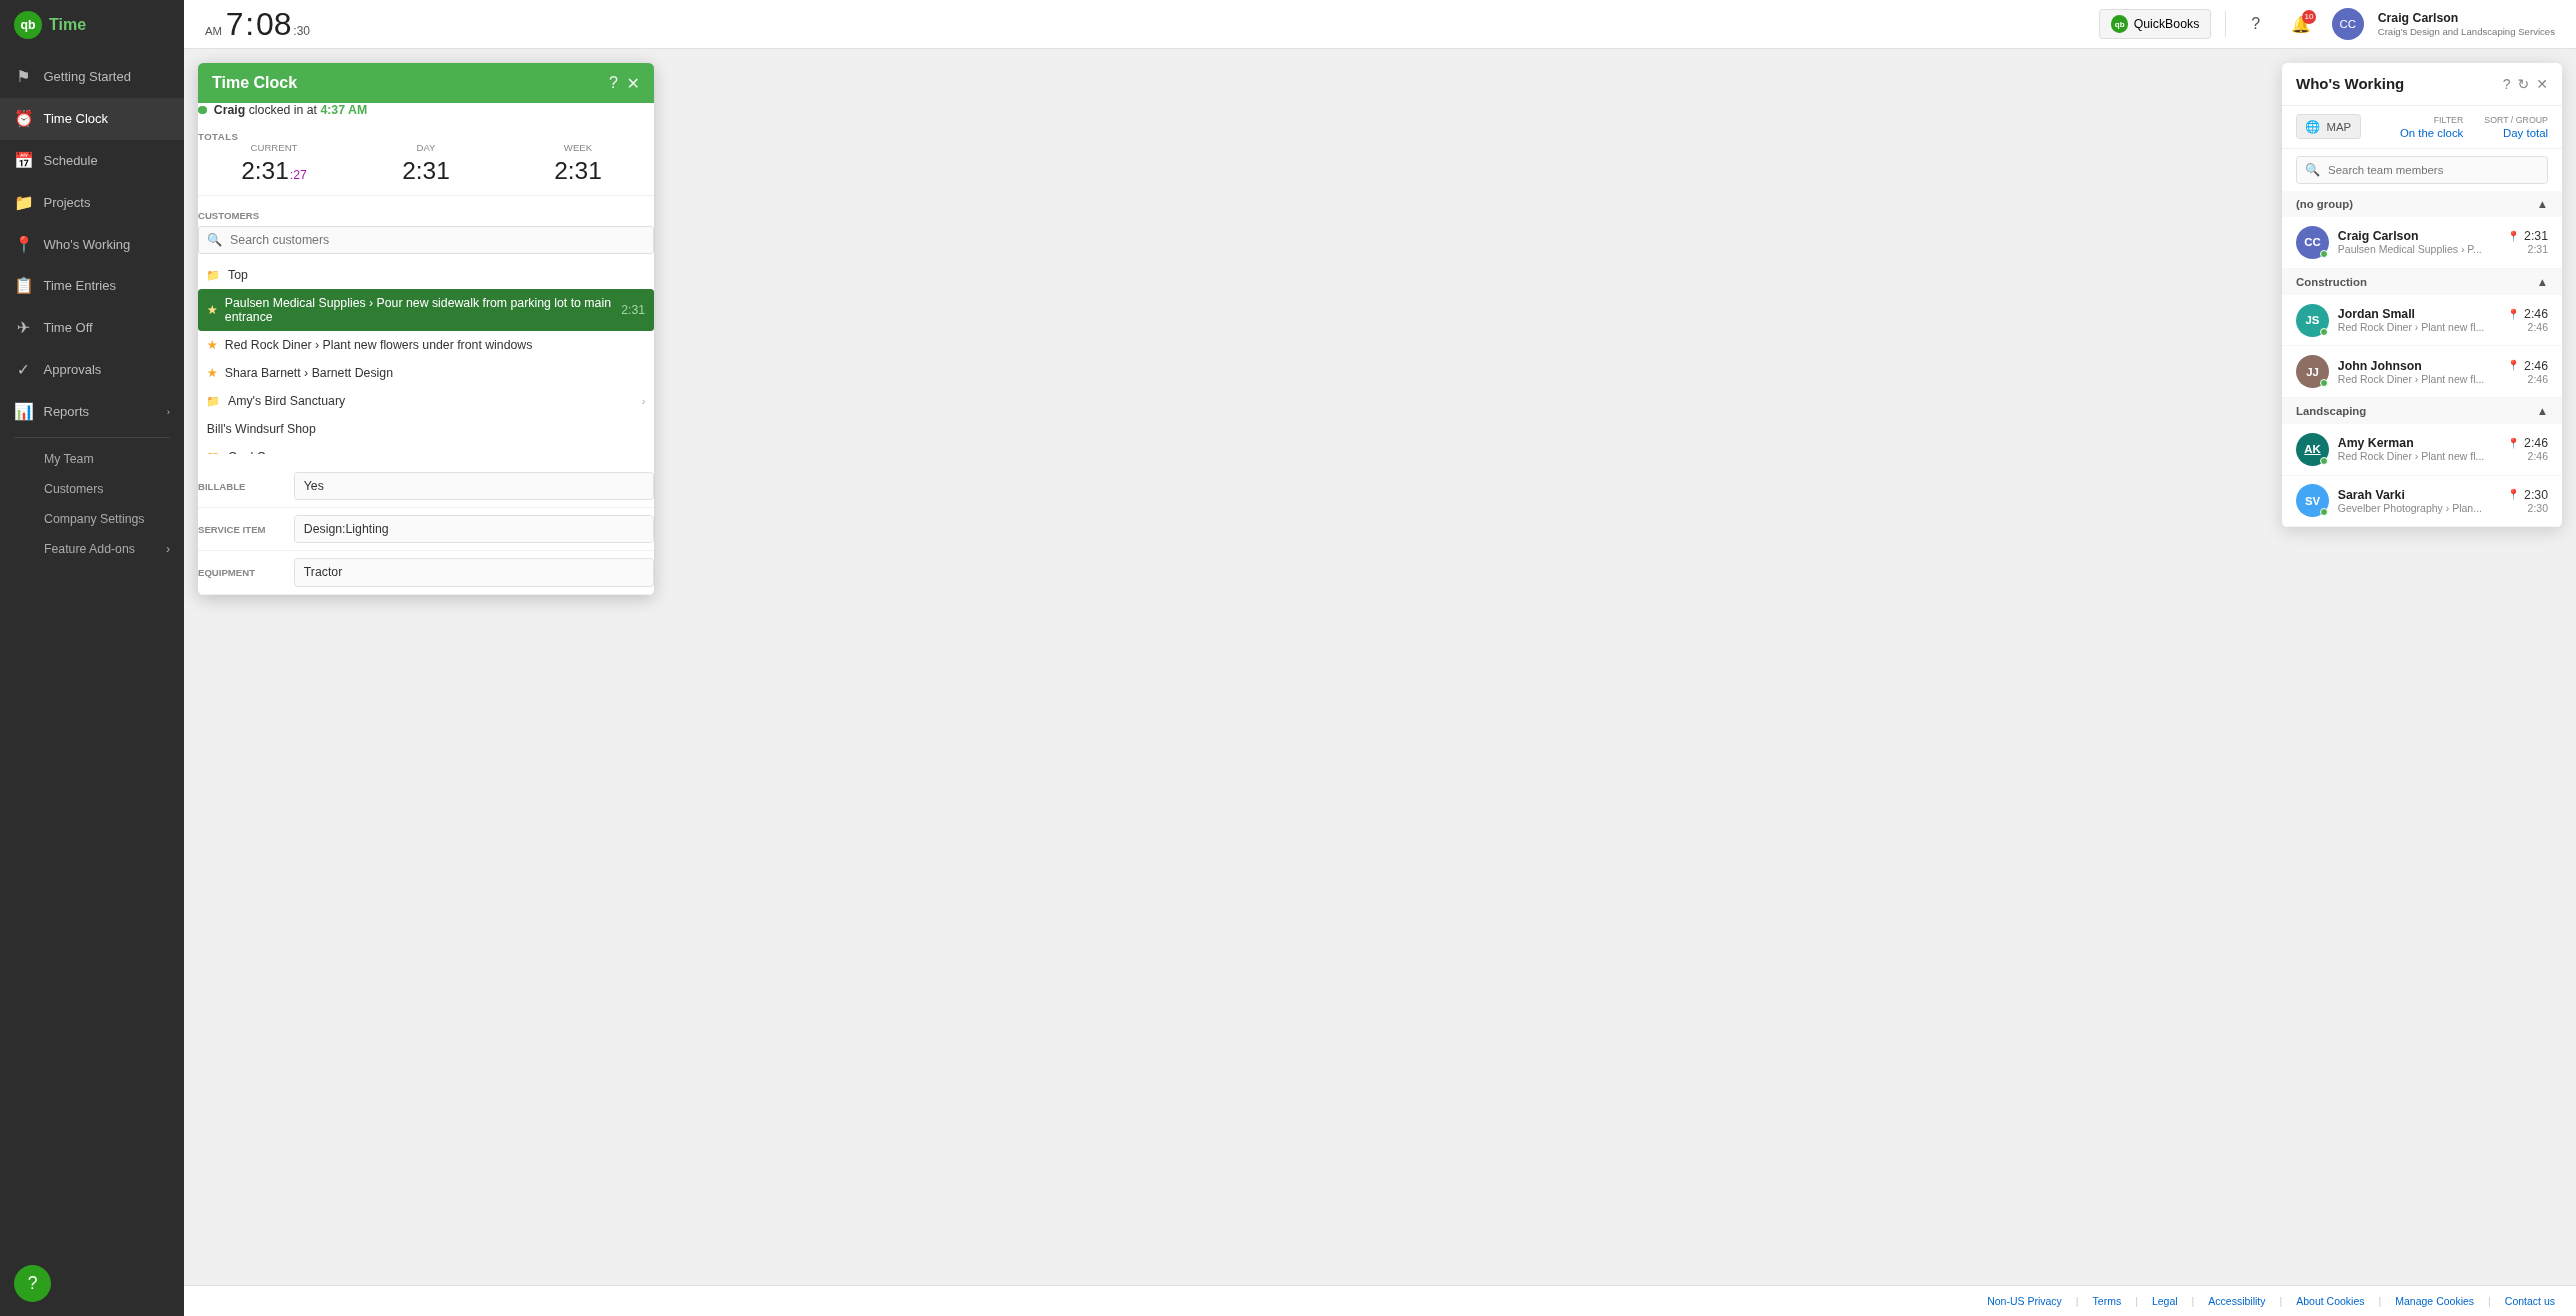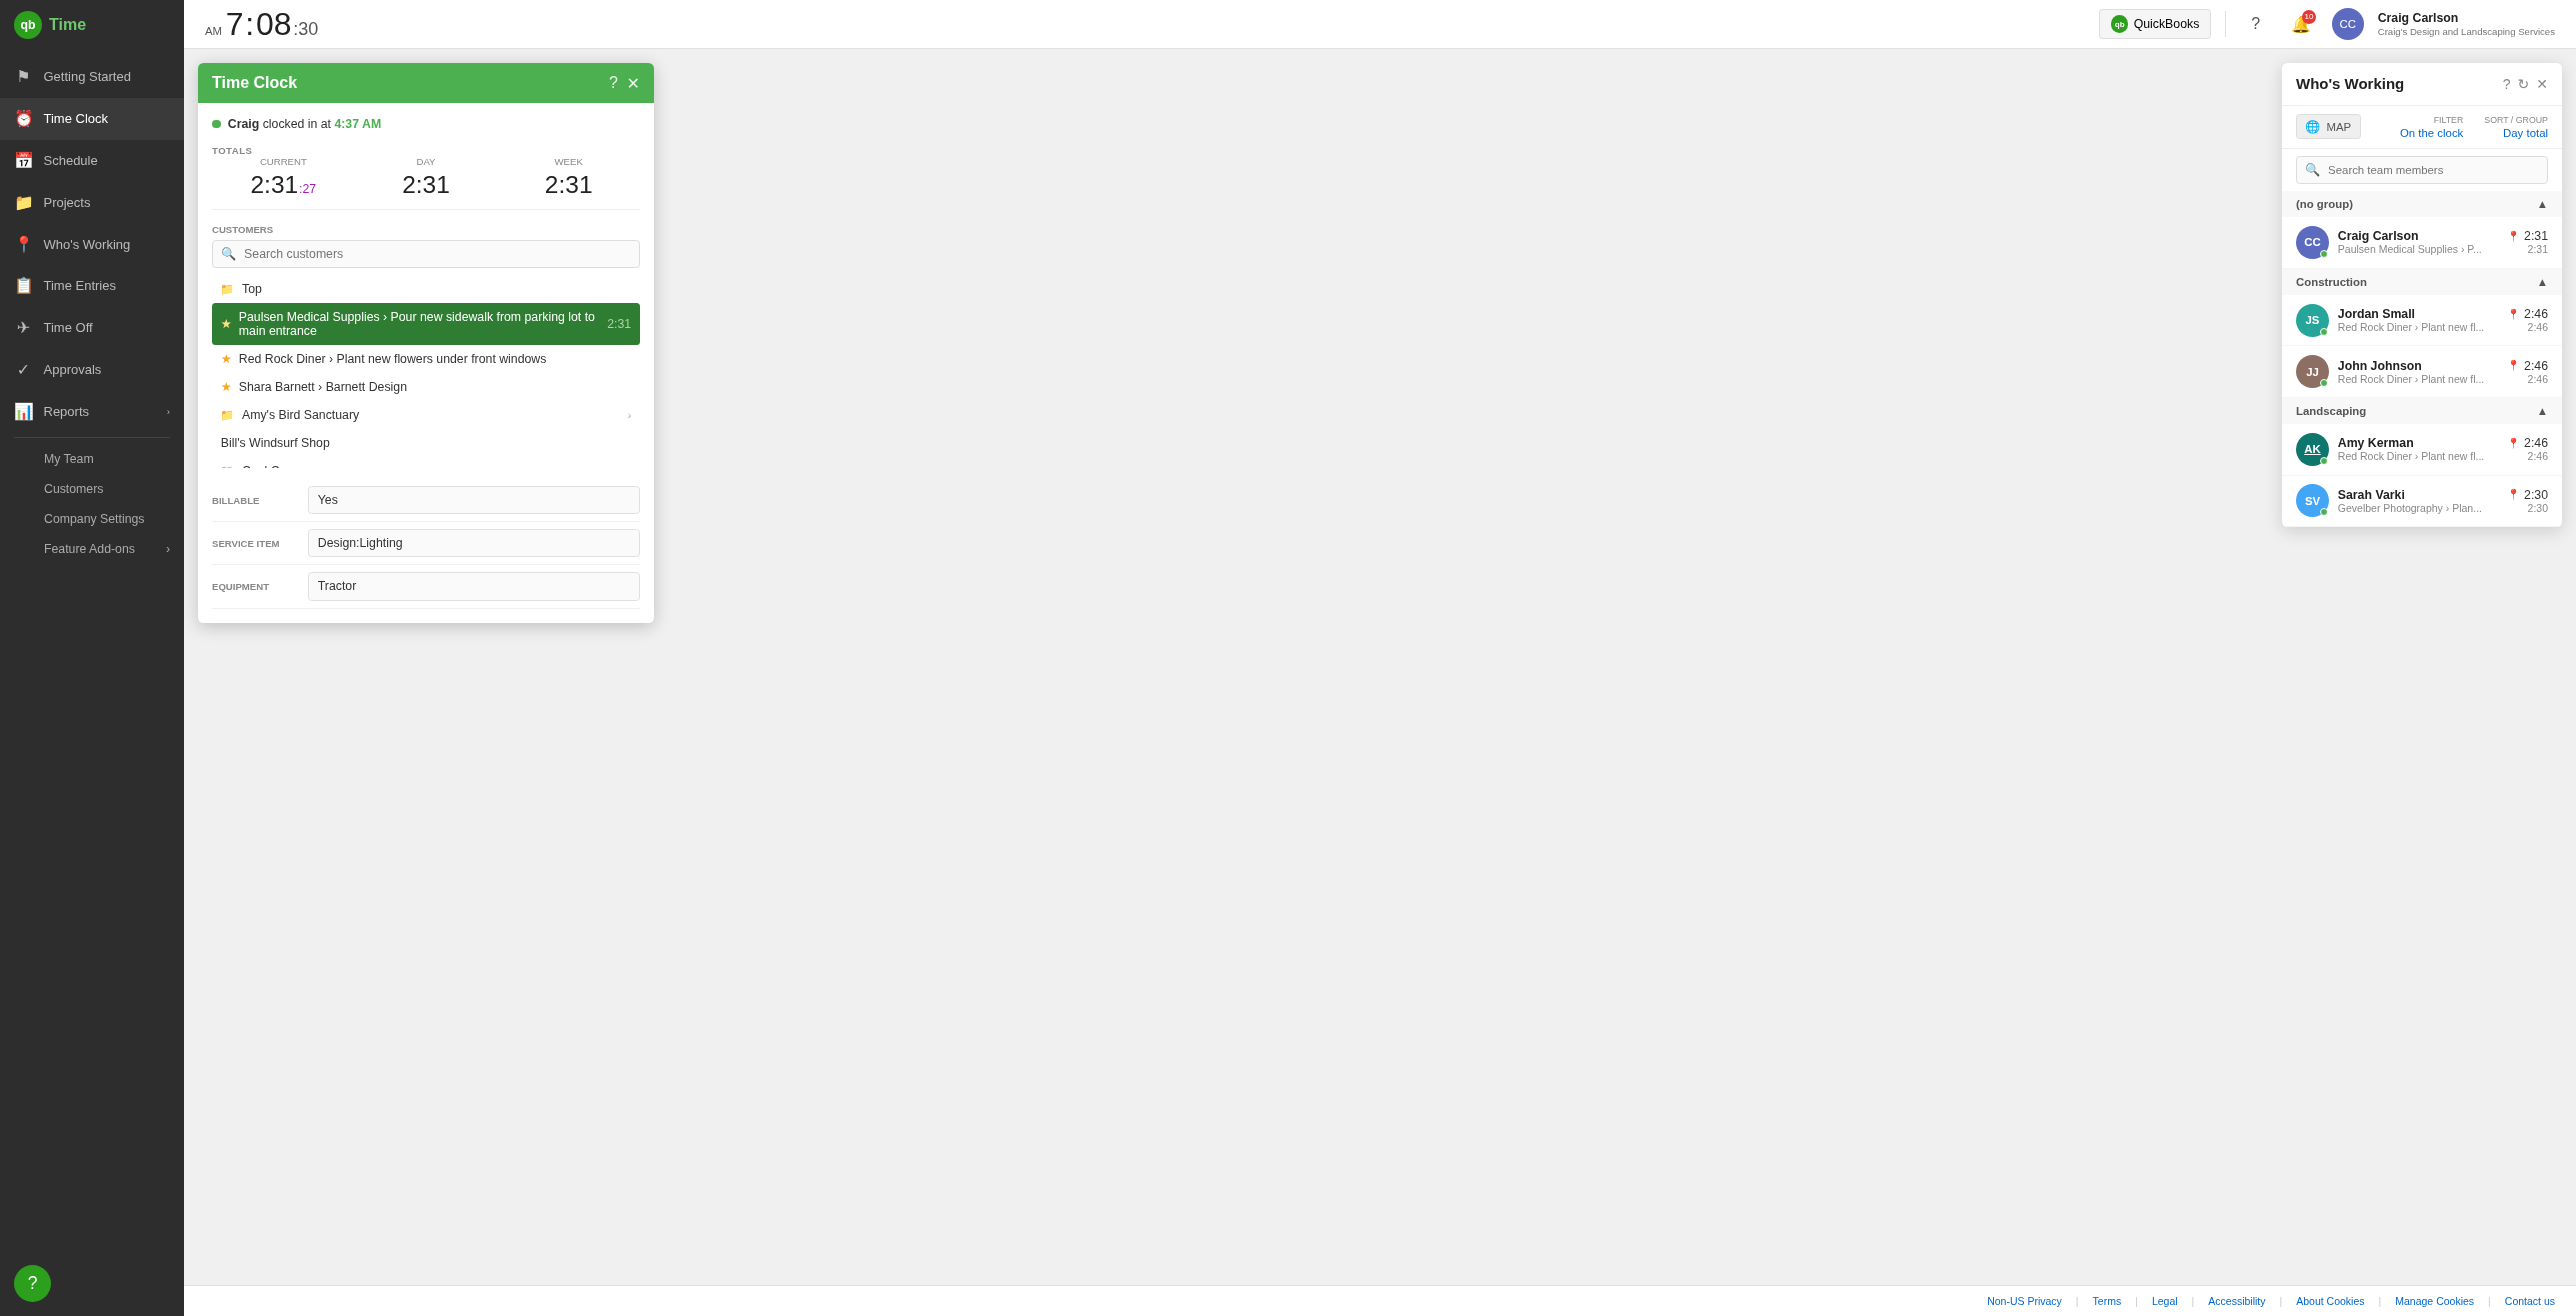--- a/index.html
+++ b/index.html
@@ -73,21 +73,21 @@
       display: flex;
       align-items: center;
       justify-content: space-between;
       padding: 0 21px;
       border-bottom: 0.9px solid #e0e0e0;
       flex-shrink: 0;
     }
     .topbar-clock { display: flex; align-items: baseline; gap: 1.8px; }
     .clock-ampm { font-size: 11.4px; color: #555; margin-right: 1.8px; }
     .clock-time { font-size: 32px; font-weight: 300; color: #222; }
-    .clock-sec { font-size: 18px; color: #555; }
+    .clock-sec { font-size: 12px; color: #555; }
     .topbar-right { display: flex; align-items: center; gap: 14px; }
     .qb-btn {
       display: flex; align-items: center; gap: 5.3px;
       background: #f5f5f5; border: 0.9px solid #ddd;
       border-radius: 3.5px; padding: 5.3px 10.5px; cursor: pointer;
       font-size: 12.3px;
     }
     .qb-icon-sm { width: 17.5px; height: 17.5px; background: #2CA01C; border-radius: 50%; display: flex; align-items: center; justify-content: center; color: white; font-size: 8px; font-weight: bold; }
     .topbar-icon-btn { width: 32px; height: 32px; display: flex; align-items: center; justify-content: center; cursor: pointer; color: #555; font-size: 16px; position: relative; }
     .notif-badge { position: absolute; top: 1.8px; right: 1.8px; background: #e53935; color: white; border-radius: 50%; width: 14px; height: 14px; font-size: 8px; display: flex; align-items: center; justify-content: center; }
@@ -119,21 +119,21 @@
       background: #4CAF50;
       color: white;
       padding: 10.5px 14px;
       display: flex;
       align-items: center;
       justify-content: space-between;
     }
     .modal-title { font-size: 16px; font-weight: 600; }
     .modal-header-actions { display: flex; gap: 8.8px; align-items: center; }
     .modal-icon-btn { color: rgba(255,255,255,0.9); cursor: pointer; font-size: 16px; }
-    .modal-body { padding: 14px; }
+    .modal-body { }
 
     .clocked-in-bar {
       display: flex; align-items: center; gap: 7px;
       margin-bottom: 14px;
     }
     .green-dot { width: 8.8px; height: 8.8px; border-radius: 50%; background: #4CAF50; flex-shrink: 0; }
     .clocked-in-text { font-size: 12.3px; color: #333; }
     .clocked-in-time { color: #4CAF50; font-weight: 600; }
 
     .totals-section { margin-bottom: 14px; }

